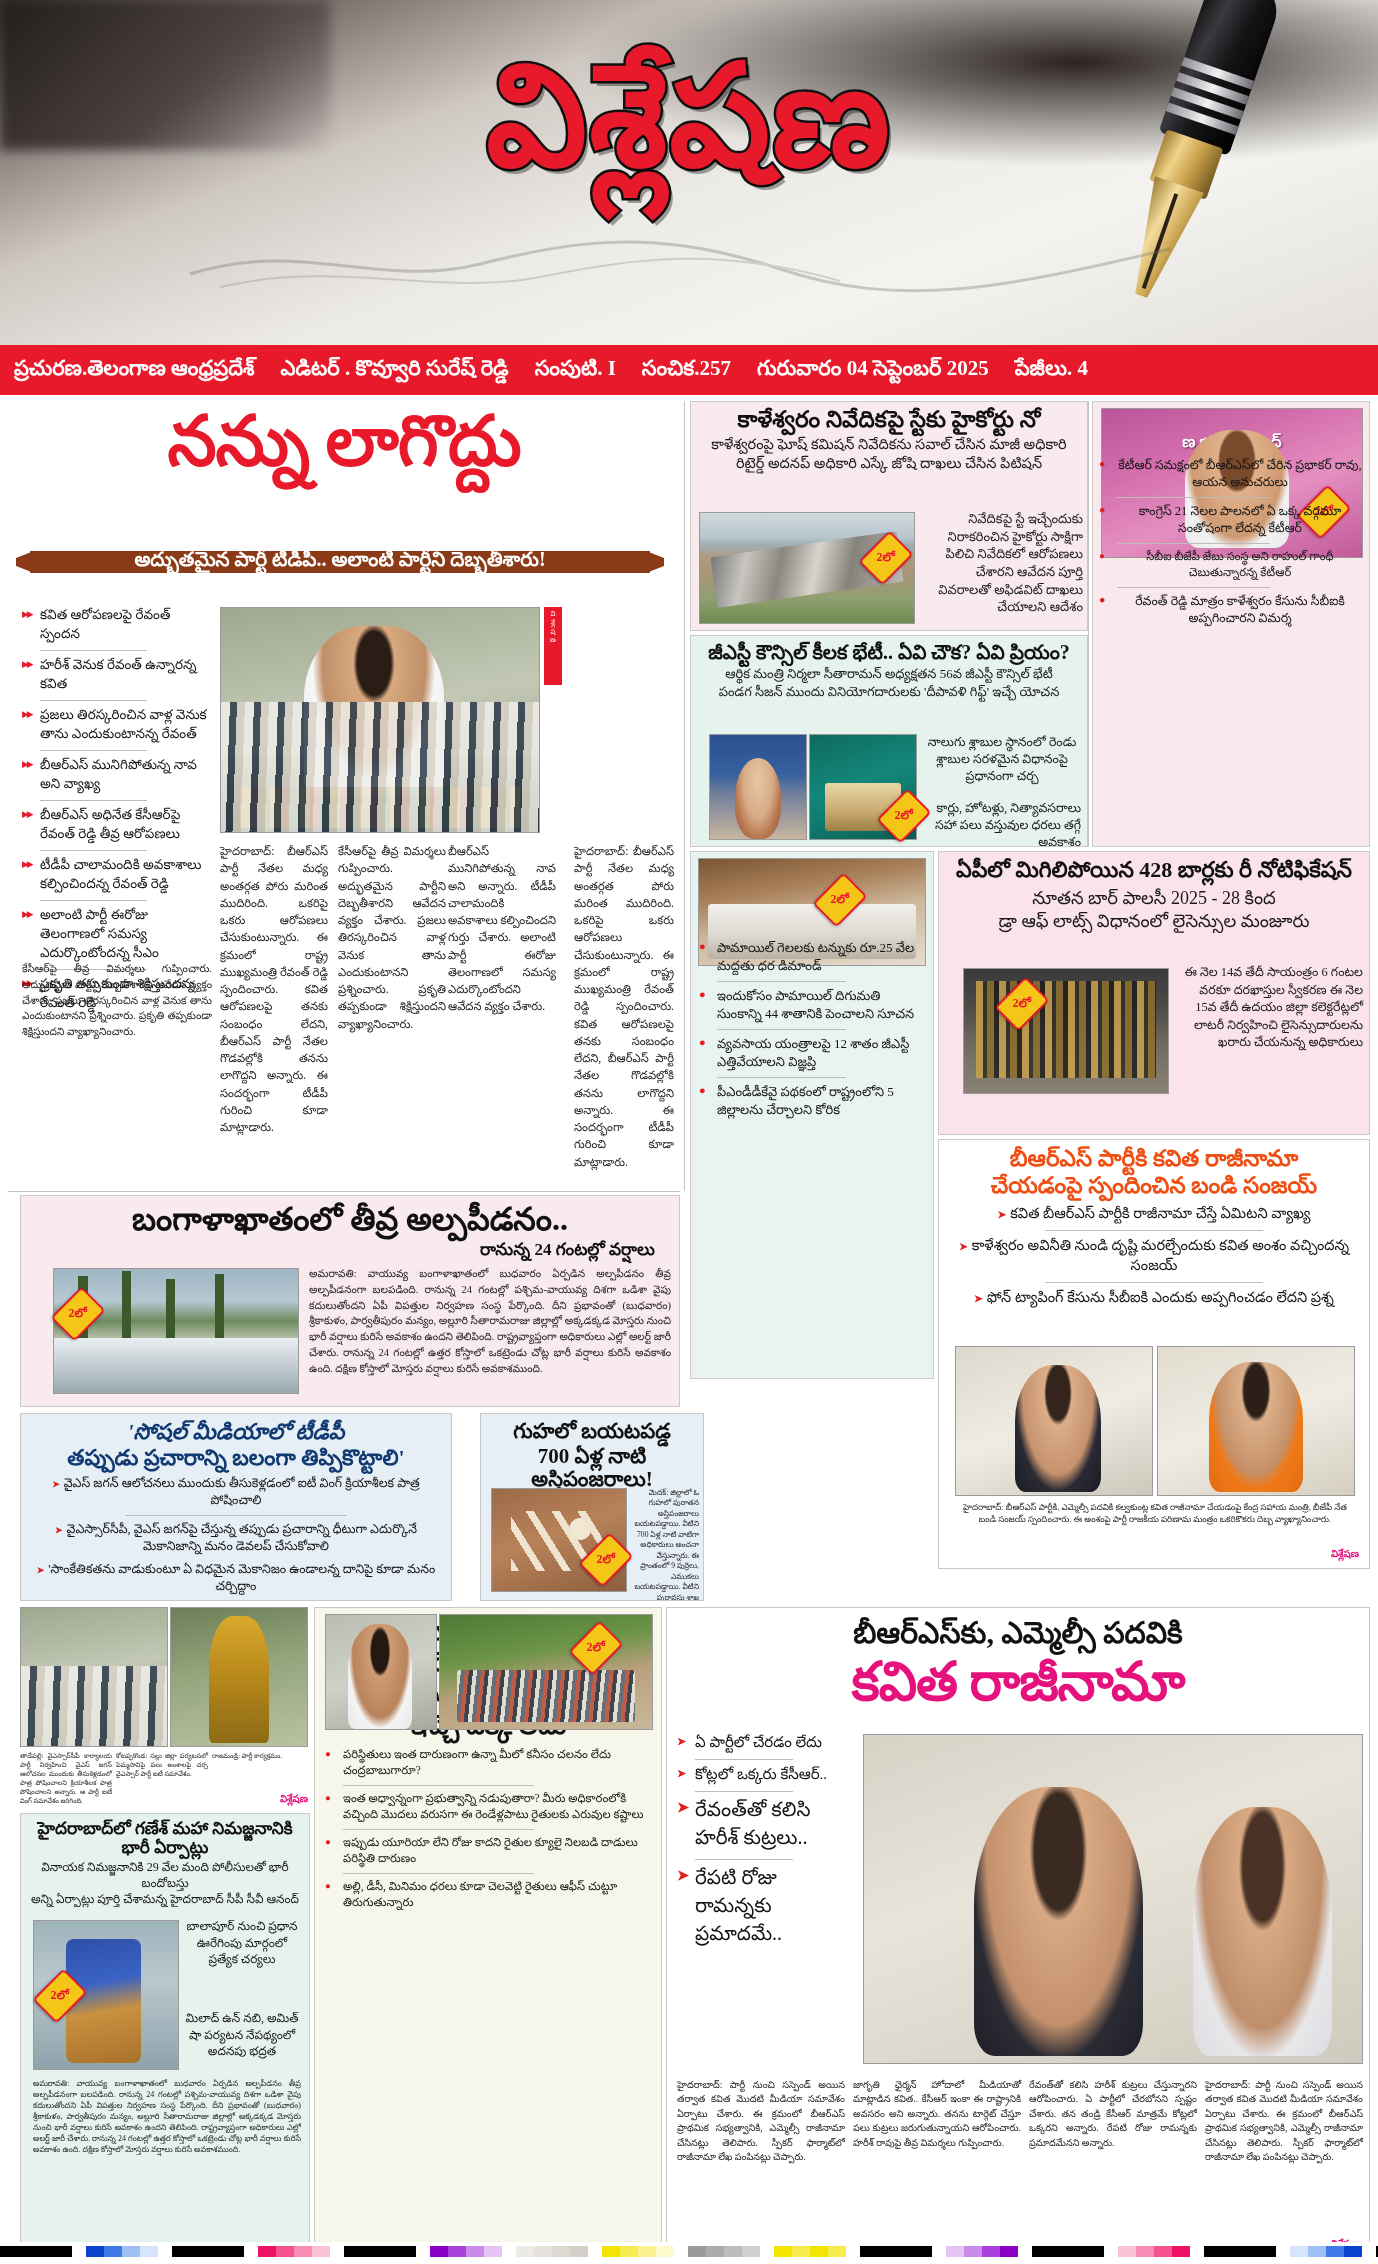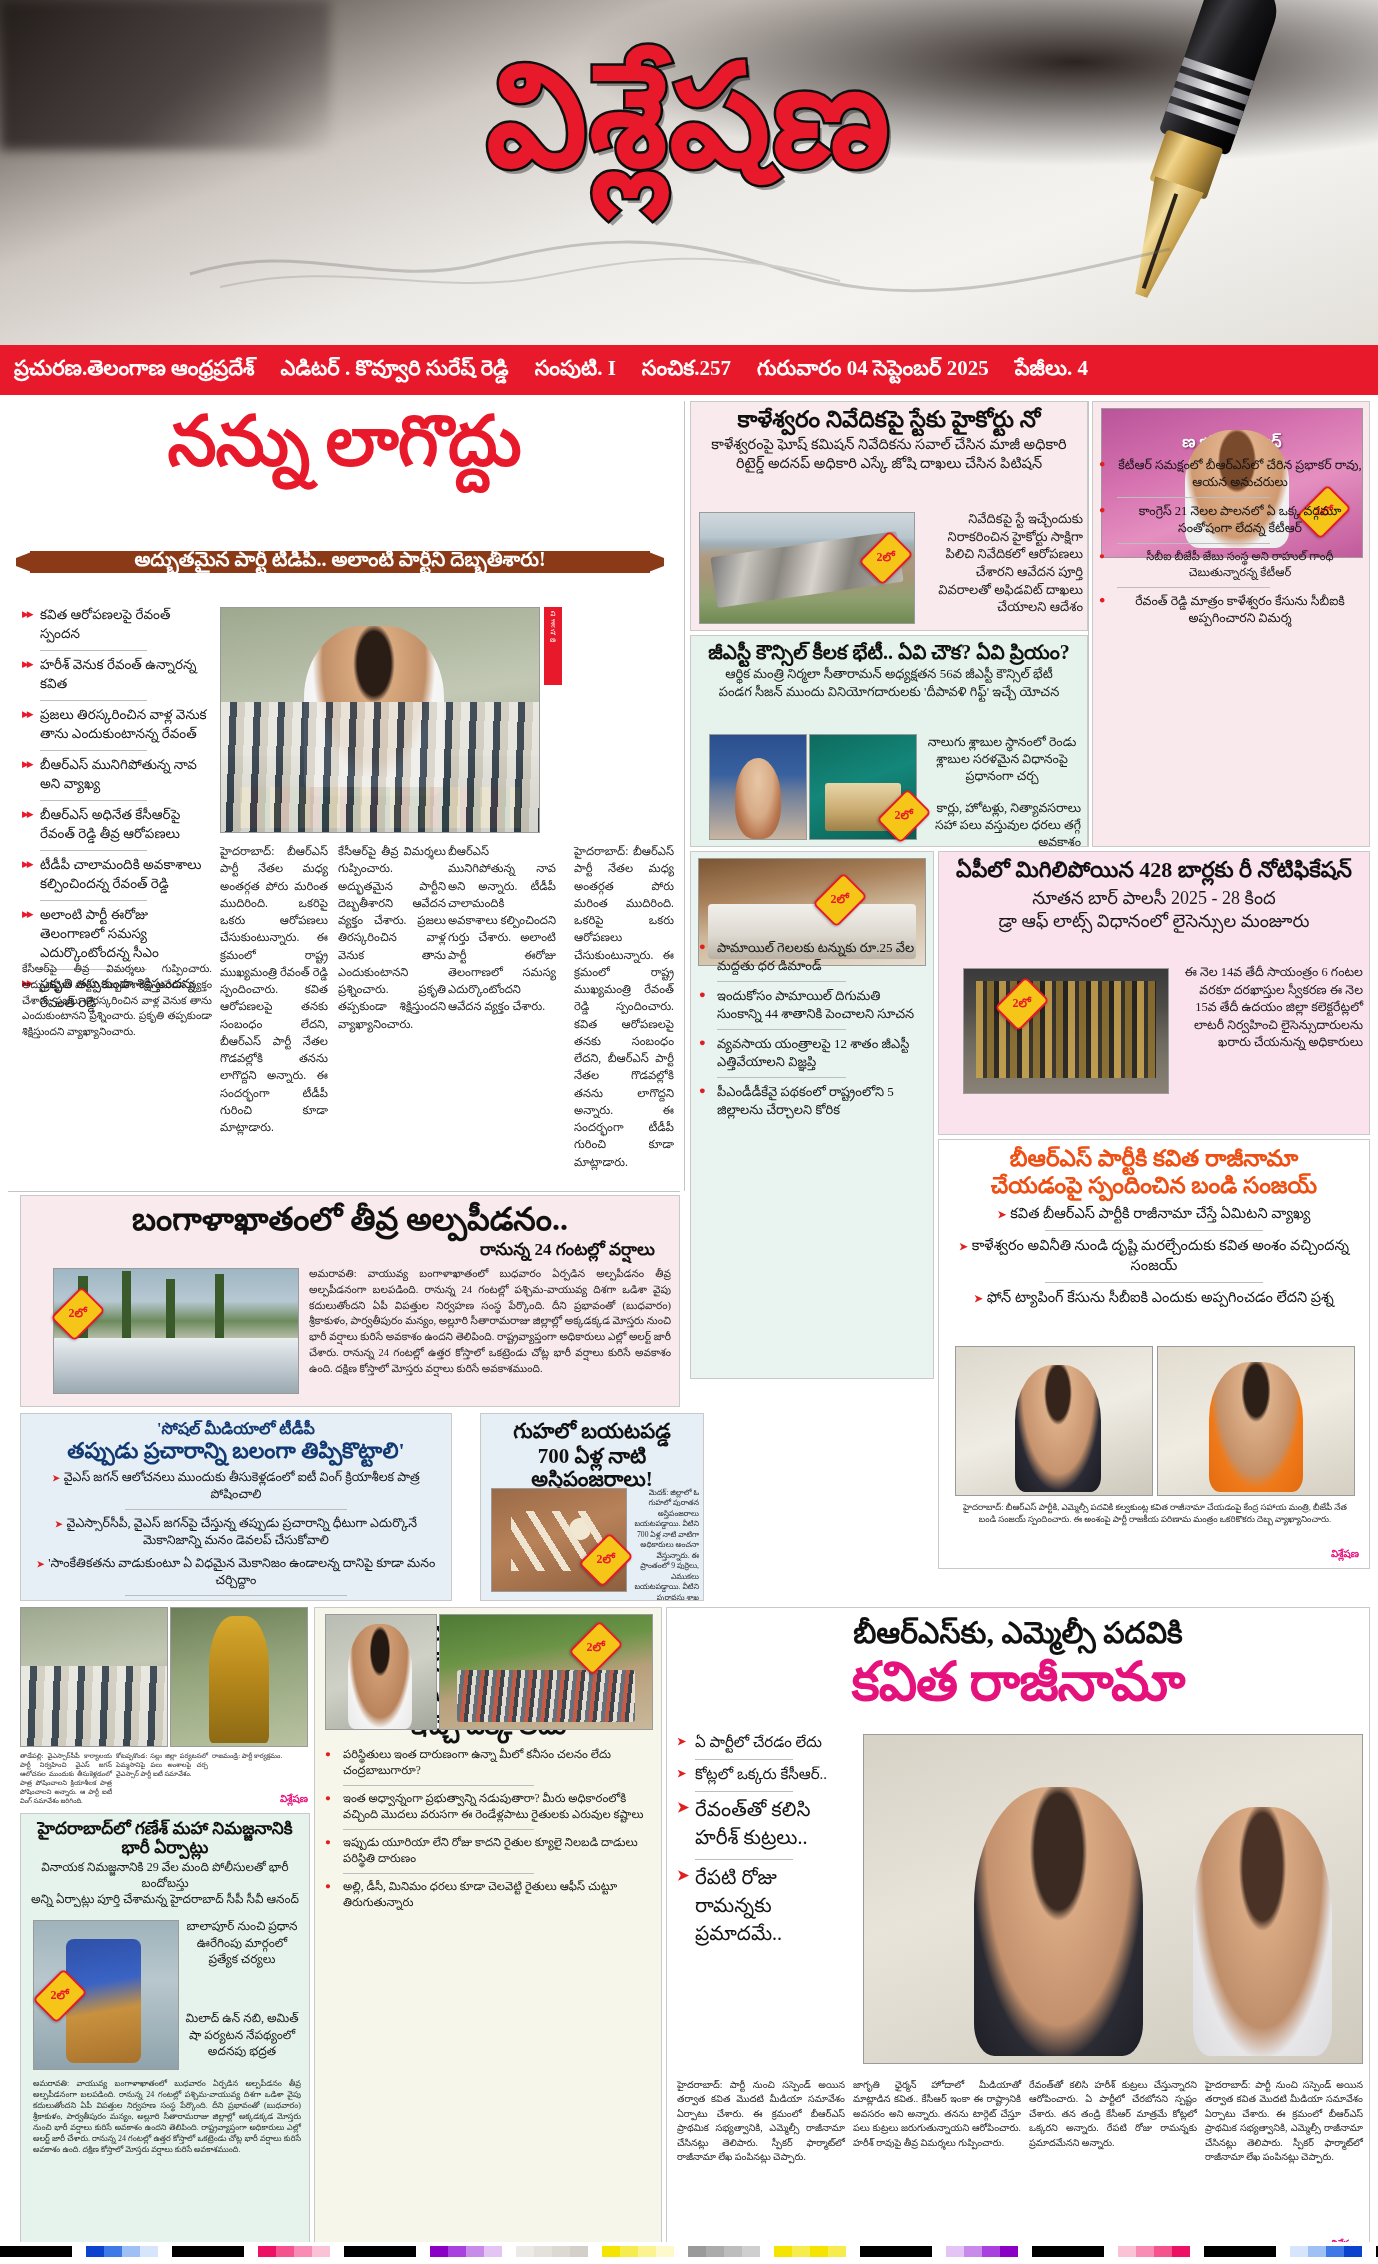--- a/index.html
+++ b/index.html
@@ -558,21 +558,21 @@
         <div style="position:absolute;left:66%;top:4%;width:9px;height:54%;background:#3a5a2c;"></div>
       </div>
       <div class="badge2" style="left:40px; top:96px;">
         <span>2లో</span>
       </div>
 
       <div class="body-txt" style="position:absolute; left:288px; top:70px; width:362px; font-size:10.5px; line-height:1.5;">అమరావతి: వాయువ్య బంగాళాఖాతంలో బుధవారం ఏర్పడిన అల్పపీడనం తీవ్ర అల్పపీడనంగా బలపడింది. రానున్న 24 గంటల్లో పశ్చిమ-వాయువ్య దిశగా ఒడిశా వైపు కదులుతోందని ఏపీ విపత్తుల నిర్వహణ సంస్థ పేర్కొంది. దీని ప్రభావంతో (బుధవారం) శ్రీకాకుళం, పార్వతీపురం మన్యం, అల్లూరి సీతారామరాజు జిల్లాల్లో అక్కడక్కడ మోస్తరు నుంచి భారీ వర్షాలు కురిసే అవకాశం ఉందని తెలిపింది. రాష్ట్రవ్యాప్తంగా అధికారులు ఎల్లో అలర్ట్ జారీ చేశారు. రానున్న 24 గంటల్లో ఉత్తర కోస్తాలో ఒకట్రెండు చోట్ల భారీ వర్షాలు కురిసే అవకాశం ఉంది. దక్షిణ కోస్తాలో మోస్తరు వర్షాలు కురిసే అవకాశముంది.</div>
     </div>
 
     <div class="box tint-blue" style="left:20px; top:1018px; width:432px; height:188px;">
-      <div class="hd hl-navy" style="font-size:16px; margin:6px 4px 0;">'సోషల్ మీడియాలో టీడీపీ</div>
+      <div class="hd hl-navy" style="font-size:22px; margin:6px 4px 0;font-style:italic;">'సోషల్ మీడియాలో టీడీపీ</div>
       <div class="hd hl-navy" style="font-size:22px; margin:1px 4px 6px;">తప్పుడు ప్రచారాన్ని బలంగా తిప్పికొట్టాలి'</div>
 
       <ul class="bl chev-red ctr" style="margin:0 14px; font-size:12.5px;">
         <li><span>వైఎస్ జగన్ ఆలోచనలు ముందుకు తీసుకెళ్లడంలో ఐటీ వింగ్ క్రియాశీలక పాత్ర పోషించాలి</span><span class="rule"></span></li>
         <li><span>వైఎస్సార్‌సీపీ, వైఎస్ జగన్‌పై చేస్తున్న తప్పుడు ప్రచారాన్ని ధీటుగా ఎదుర్కొనే మెకానిజాన్ని మనం డెవలప్ చేసుకోవాలి</span></li>
         <li><span>'సాంకేతికతను వాడుకుంటూ ఏ విధమైన మెకానిజం ఉండాలన్న దానిపై కూడా మనం చర్చిద్దాం</span><span class="rule"></span></li>
       </ul>
     </div>
 
     <div class="box tint-blue" style="left:480px; top:1018px; width:224px; height:188px;">

